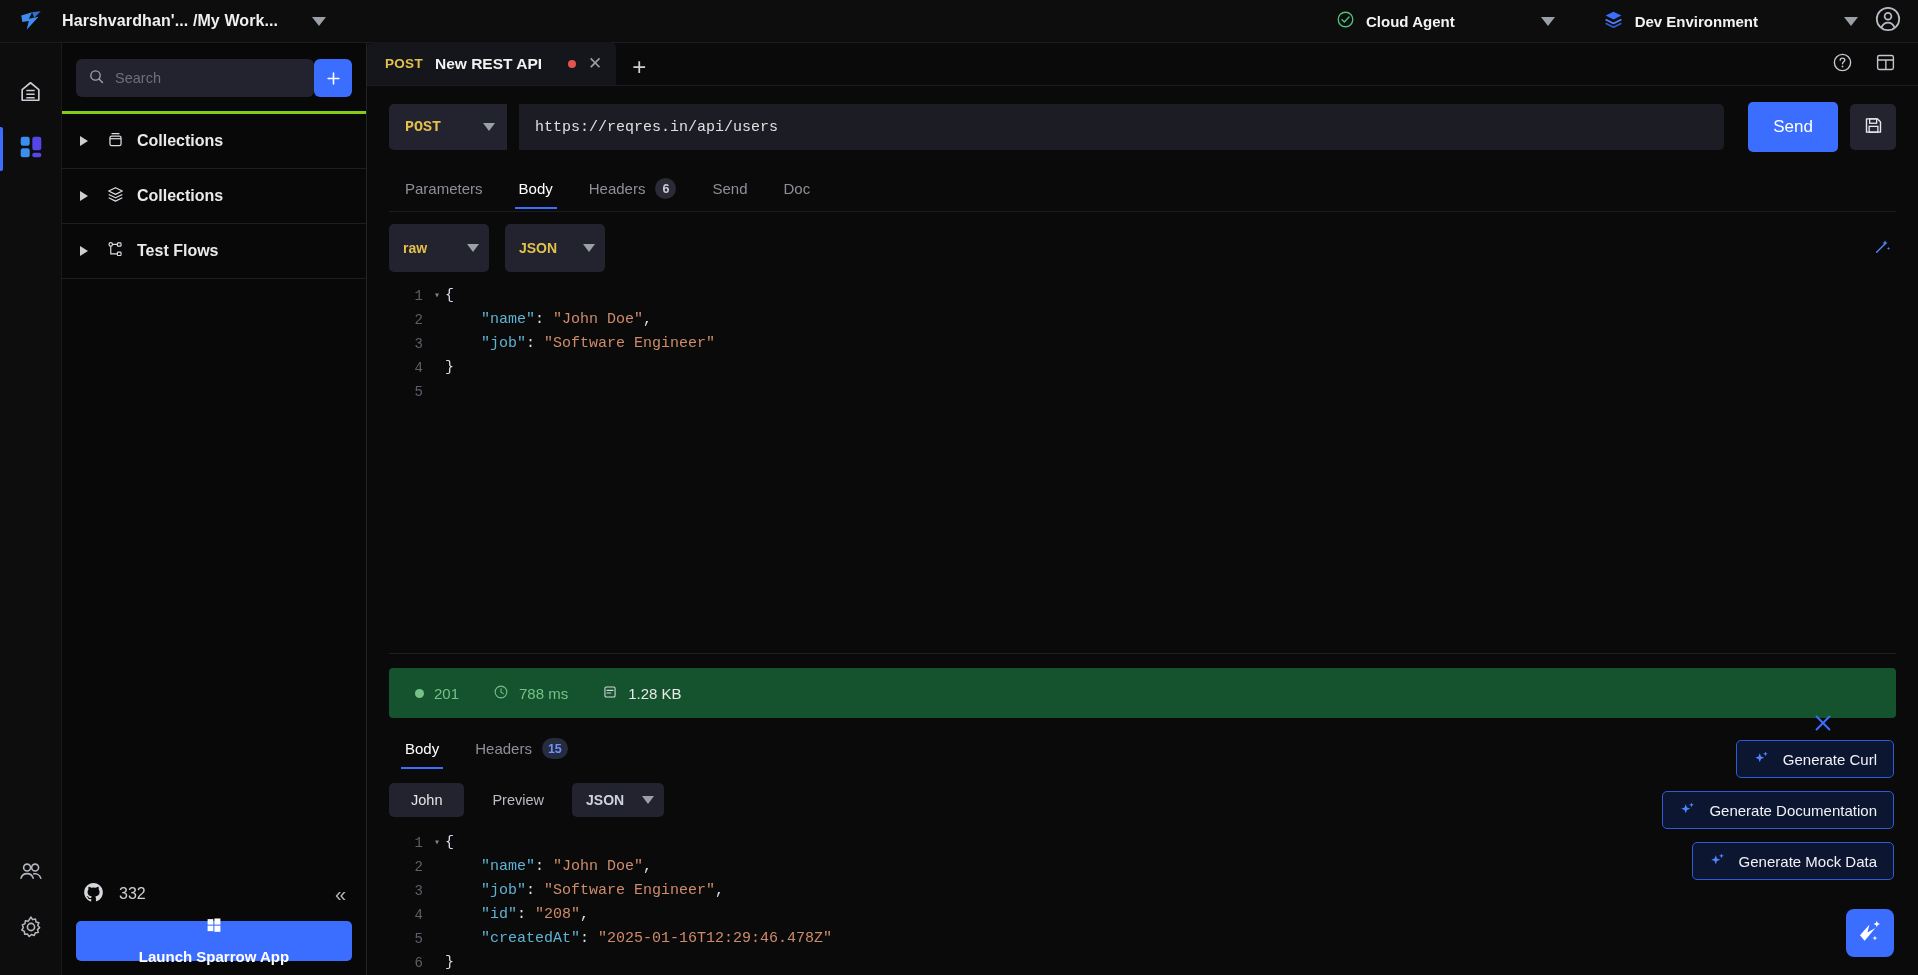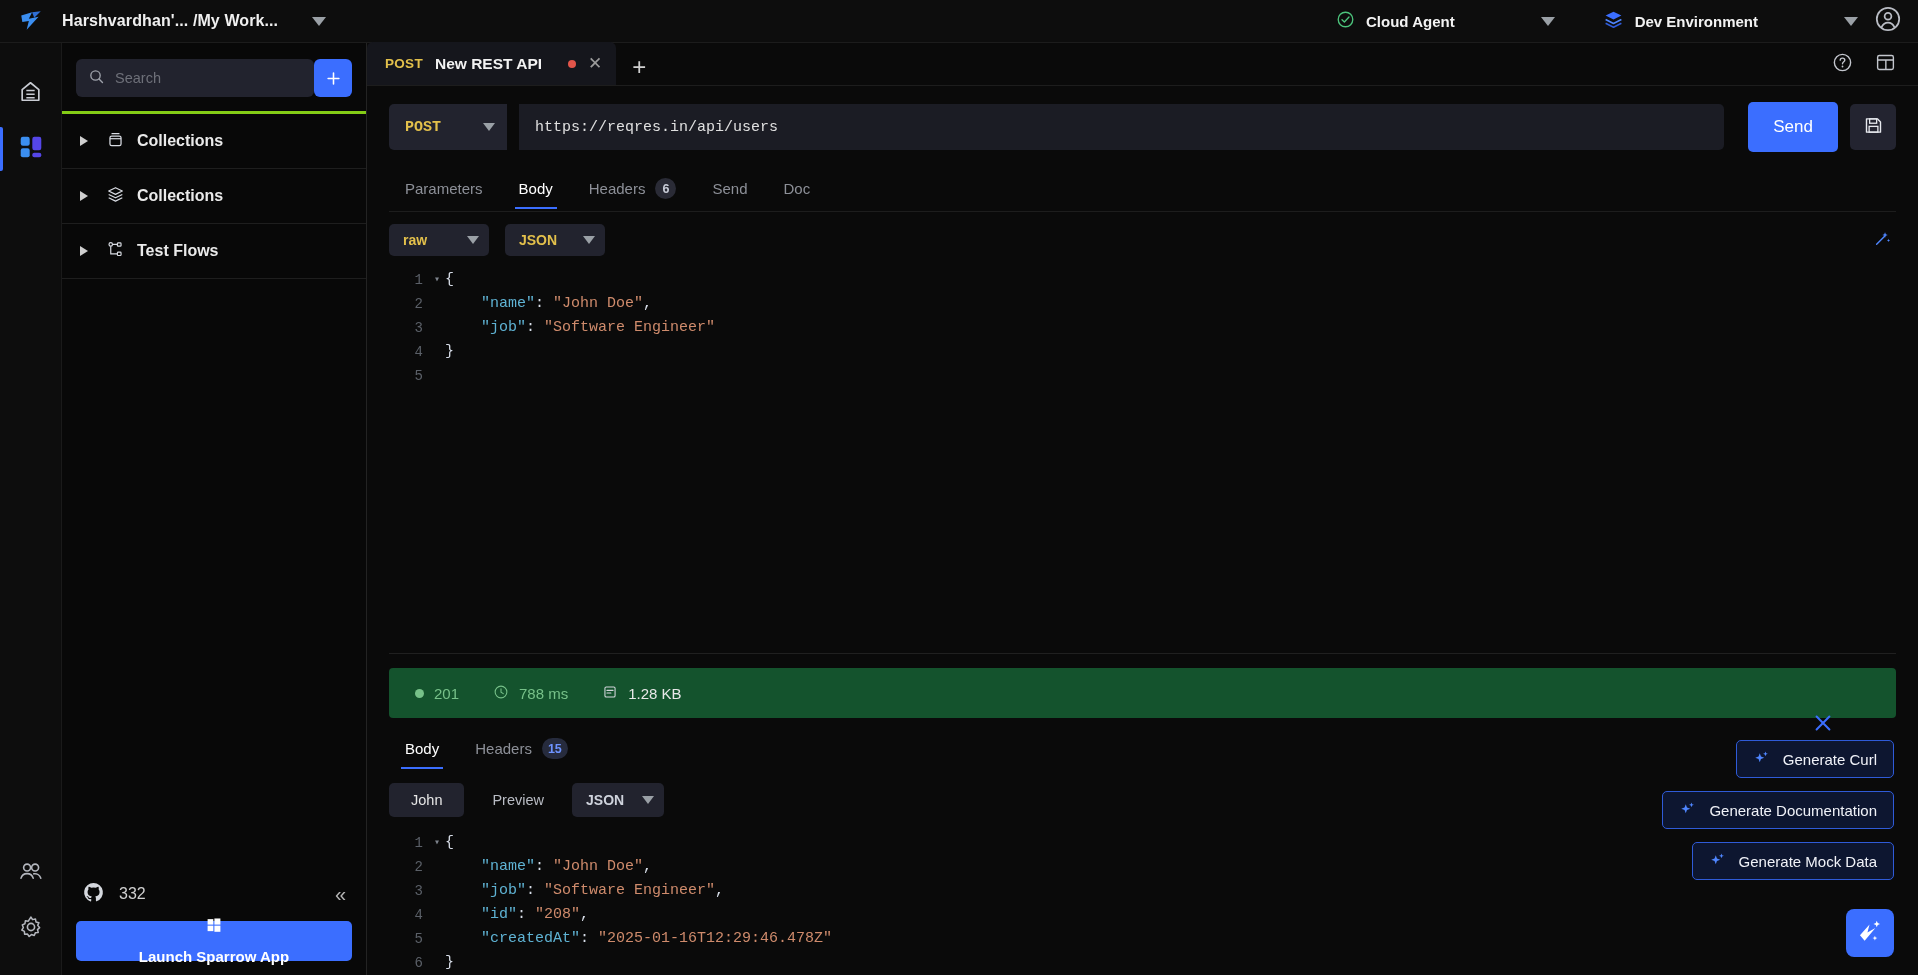--- a/index.html
+++ b/index.html
@@ -150,21 +150,21 @@
     min-width: 21px; height: 21px; border-radius: 11px; background: #262b3d; color: #6e93ff;
     font-size: 12.5px; font-weight: 700; display: flex; align-items: center; justify-content: center; padding: 0 6px;
   }
   .badge.grey { background: #2a2b36; color: #c9cdd8; }
 
   .reqtabs-underline { height: 1px; background: #1d1d1d; margin: 0 22px; }
 
   
   .bodytype-row { display: flex; align-items: center; gap: 16px; padding: 12px 22px 0 22px; }
   .pill-sel {
-    height: 32px; min-width: 100px; background: #22232e; border-radius: 5px;
+    height: 48px; min-width: 100px; background: #22232e; border-radius: 5px;
     display: flex; align-items: center; justify-content: space-between; padding: 0 10px 0 14px; cursor: pointer;
   }
   .pill-sel-label { font-size: 14px; font-weight: 700; color: #e3c04b; }
   .pill-sel-label.blue { color: #cfd3dc; }
   .caret-sm {
     width: 0; height: 0; border-left: 6px solid transparent; border-right: 6px solid transparent;
     border-top: 8px solid #9aa0a6; margin-left: 12px;
   }
   .bodytype-right { margin-left: auto; padding-right: 4px; }
 

